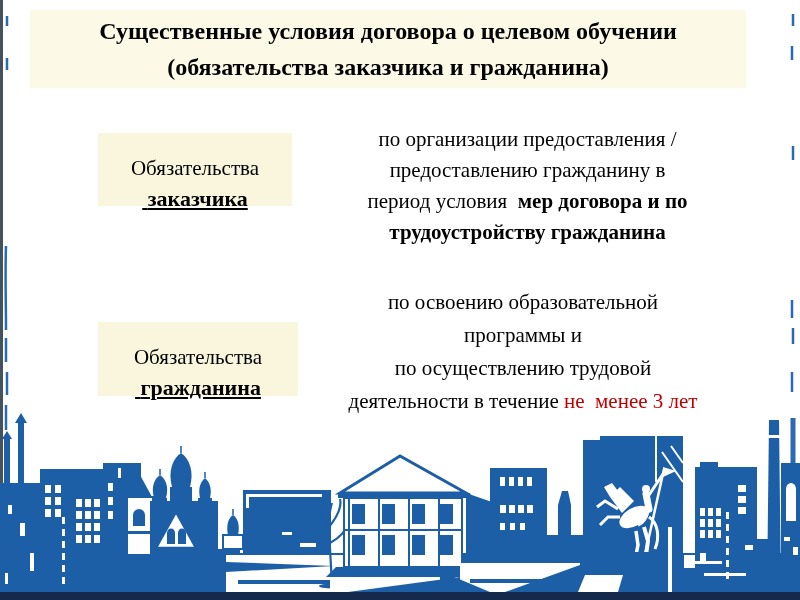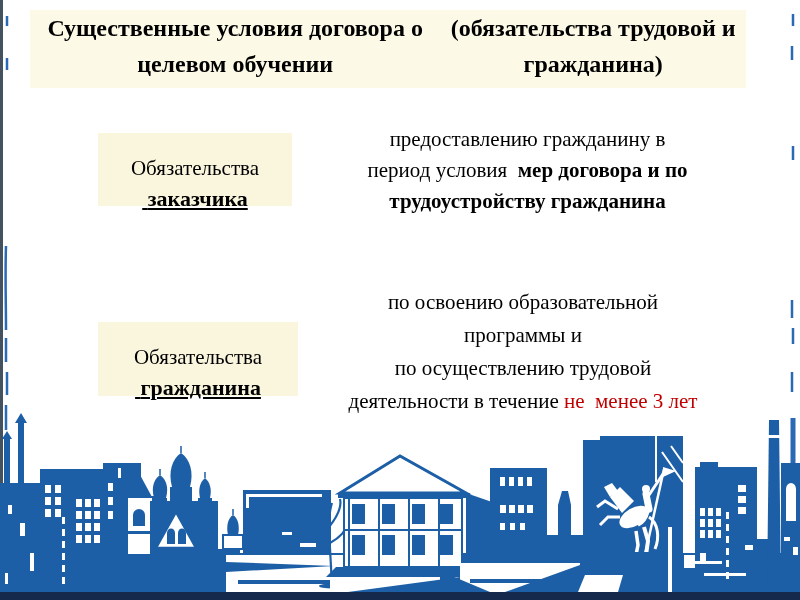--- a/index.html
+++ b/index.html
@@ -16,21 +16,21 @@
   html,body{width:800px;height:600px;}
   body{
     position:relative;width:800px;height:600px;overflow:hidden;background:#fff;
     font-family:"Liberation Serif","DejaVu Serif",serif;color:var(--text-black);
   }
   .abs{position:absolute;}
   .z2{z-index:2;}
   
   .title-box{
     left:30px;top:10px;width:716px;height:78px;background:var(--title-bg);
-    display:flex;justify-content:center;text-align:center;
+    display:flex;flex-direction:column;justify-content:center;text-align:center;
     font-weight:700;font-size:24px;line-height:36px;
   }
   
   .label-box{
     background:var(--label-bg);text-align:center;padding-top:22px;overflow:visible;
   }
   .label-box .l1{font-size:21px;line-height:26px;}
   .label-box .l2{font-size:22px;line-height:27px;font-weight:700;text-decoration:underline;margin-top:4px;white-space:pre-wrap;}
   #customer-box{left:98px;top:133px;width:194px;height:73px;}
   #citizen-box{left:98px;top:322px;width:200px;height:74px;}
@@ -60,29 +60,30 @@
   <path d="M7,16 V26 M7,58 V70 M6,246 C5,274 6,302 6,330 M6,338 V362 M7,372 V395 M6,405 V430" stroke="var(--sketch-line)" stroke-width="2.5" fill="none"></path>
 </svg>
 <svg class="abs sketch" style="right:0;top:0" width="14" height="600">
   <path d="M7,14 V26 M6,46 V60 M7,146 V160 M6,300 V318 M7,328 V344 M6,372 V392" stroke="var(--sketch-line)" stroke-width="2.5" fill="none"></path>
   <path d="M7,418 V470 M6,476 V528" stroke="var(--sketch-line)" stroke-width="5" fill="none"></path>
   <path d="M7,582 V600" stroke="var(--sketch-line)" stroke-width="3" fill="none"></path>
 </svg>
 
 <div class="abs z2 title-box">
   <div>Существенные условия договора о целевом обучении</div>
-  <div>(обязательства трудовой и гражданина)</div>
+  <div>(обязательства заказчика и гражданина)</div>
 </div>
 
 <div id="customer-box" class="abs z2 label-box">
   <div class="l1">Обязательства</div>
   <div class="l2"> заказчика</div>
 </div>
 
 <div id="flow1" class="abs z2 flow">
+  <div>по организации предоставления /</div>
   <div>предоставлению гражданину в</div>
   <div><span class="ln">период условия  </span><span class="bold">мер договора и по</span></div>
   <div><span class="bold">трудоустройству гражданина</span></div>
 </div>
 
 <div id="citizen-box" class="abs z2 label-box">
   <div class="l1">Обязательства</div>
   <div class="l2"> гражданина</div>
 </div>
 

